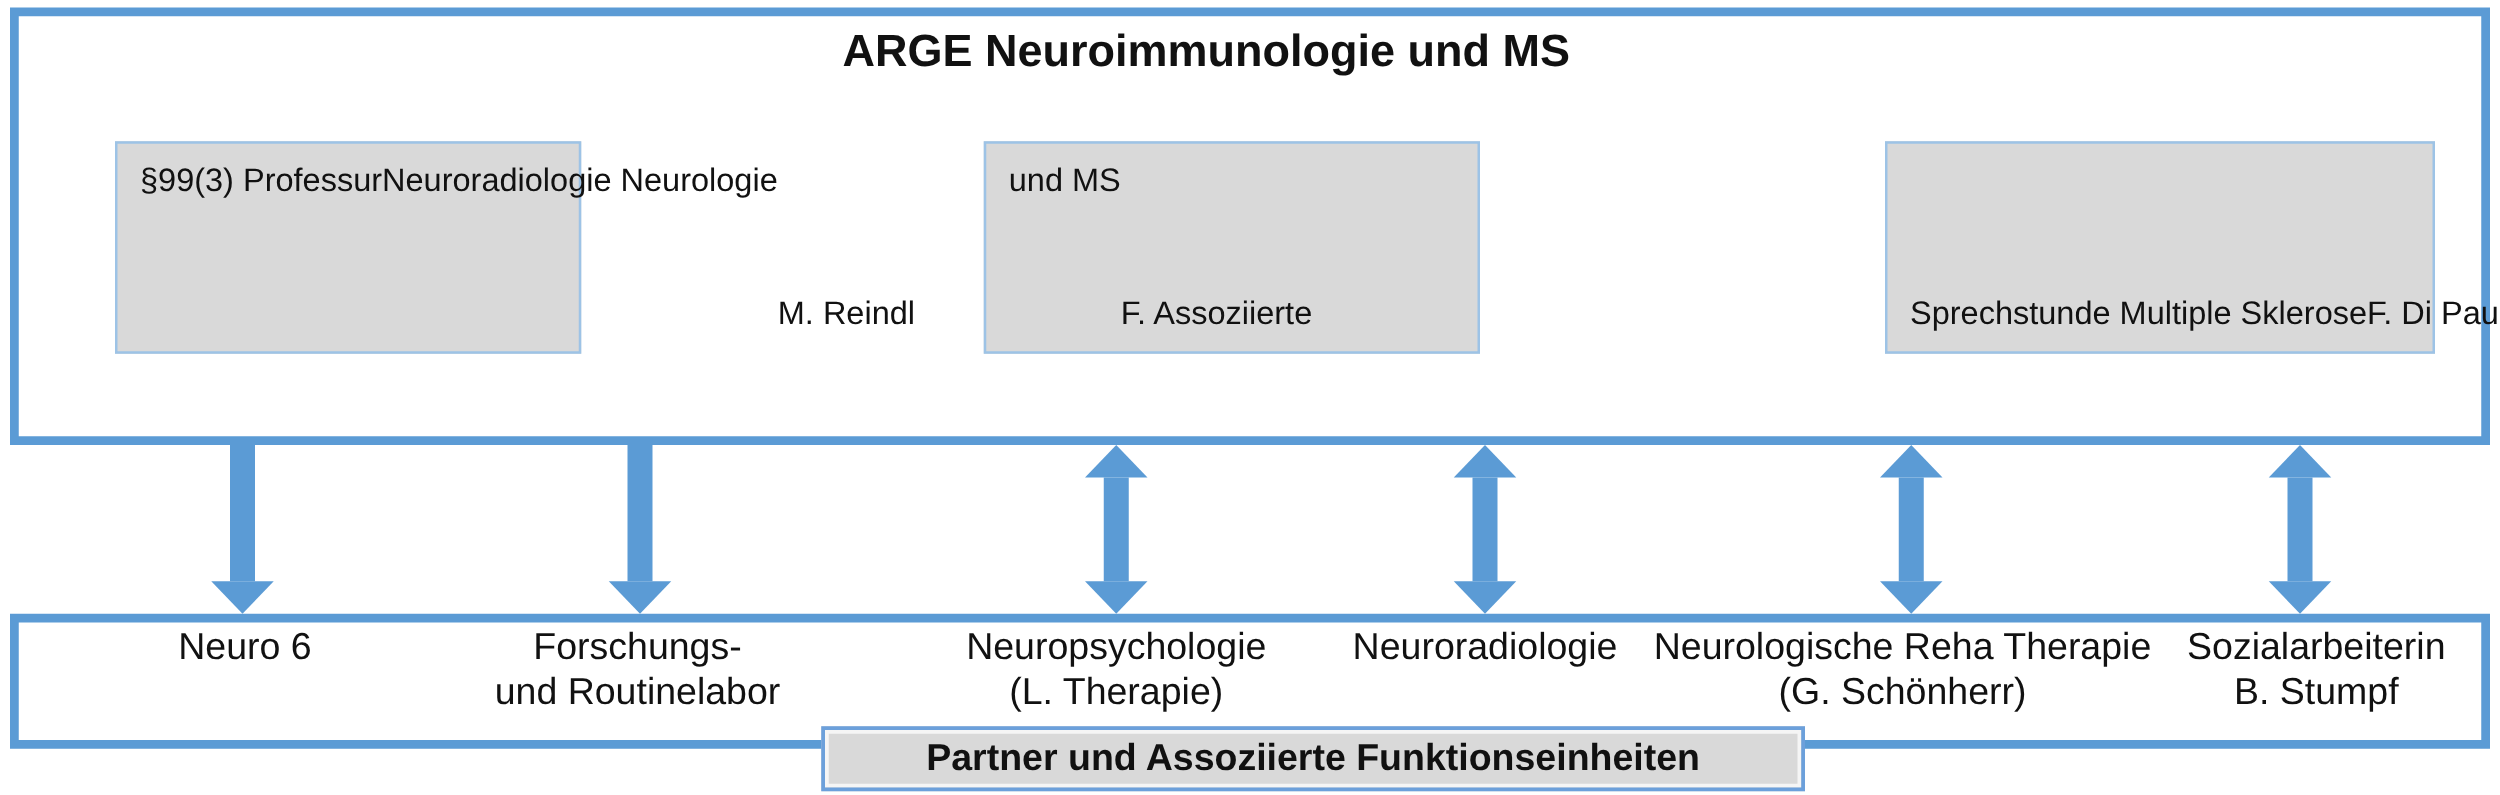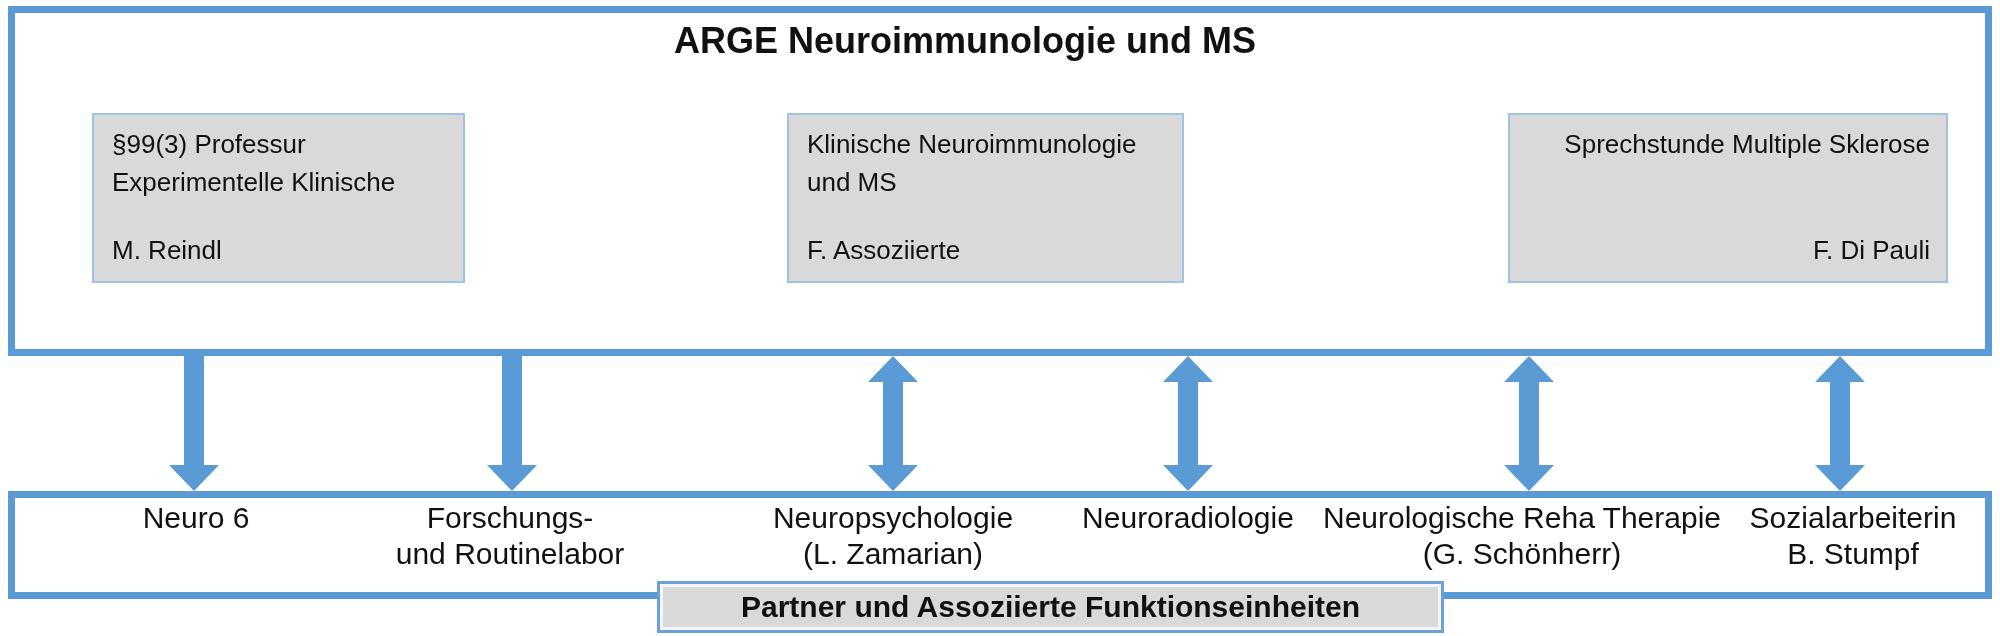--- a/index.html
+++ b/index.html
@@ -41,21 +41,20 @@
   
   .orgbox {
     position: absolute;
     top: 113px;
     height: 170px;
     box-sizing: border-box;
     background: var(--gray-fill, #D9D9D9);
     border: 2px solid var(--light-blue-border, #9DC3E6);
     padding: 10px 16px 12px 18px;
     display: flex;
-    flex-direction: column;
     font-size: 26px;
     line-height: 38px;
     z-index: 2;
     white-space: nowrap;
   }
   .orgbox .person { margin-top: auto; }
   .orgbox-1 { left: 92px;   width: 373px; }
   .orgbox-2 { left: 787px;  width: 397px; }
   .orgbox-3 { left: 1508px; width: 440px; align-items: flex-end; }
 
@@ -114,26 +113,25 @@
 <body style="--accent-blue: #5B9BD5; --light-blue-border: #9DC3E6; --banner-border: #6CA0DB; --gray-fill: #D9D9D9;">
 
 <div class="canvas">
 
   <div class="frame frame-top"></div>
 
   <div class="diagram-title">ARGE Neuroimmunologie und MS</div>
 
   <div class="orgbox orgbox-1">
     <div>§99(3) Professur</div>
-    <div>Experimentelle Klinische</div>
+    <div>Neuroradiologie Neurologie</div>
     <div class="person">M. Reindl</div>
   </div>
 
   <div class="orgbox orgbox-2">
-    <div>Klinische Neuroimmunologie</div>
     <div>und MS</div>
     <div class="person">F. Assoziierte</div>
   </div>
 
   <div class="orgbox orgbox-3">
     <div>Sprechstunde Multiple Sklerose</div>
     <div></div>
     <div class="person">F. Di Pauli</div>
   </div>
 
@@ -173,21 +171,21 @@
   <div class="unit-label" style="left:196px">
     <div>Neuro 6</div>
     <div></div>
   </div>
   <div class="unit-label" style="left:510px">
     <div>Forschungs-</div>
     <div>und Routinelabor</div>
   </div>
   <div class="unit-label" style="left:893px">
     <div>Neuropsychologie</div>
-    <div>(L. Zamarian)</div>
+    <div>(L. Therapie)</div>
   </div>
   <div class="unit-label" style="left:1188px">
     <div>Neuroradiologie</div>
     <div></div>
   </div>
   <div class="unit-label" style="left:1522px">
     <div>Neurologische Reha Therapie</div>
     <div>(G. Schönherr)</div>
   </div>
   <div class="unit-label" style="left:1853px">

